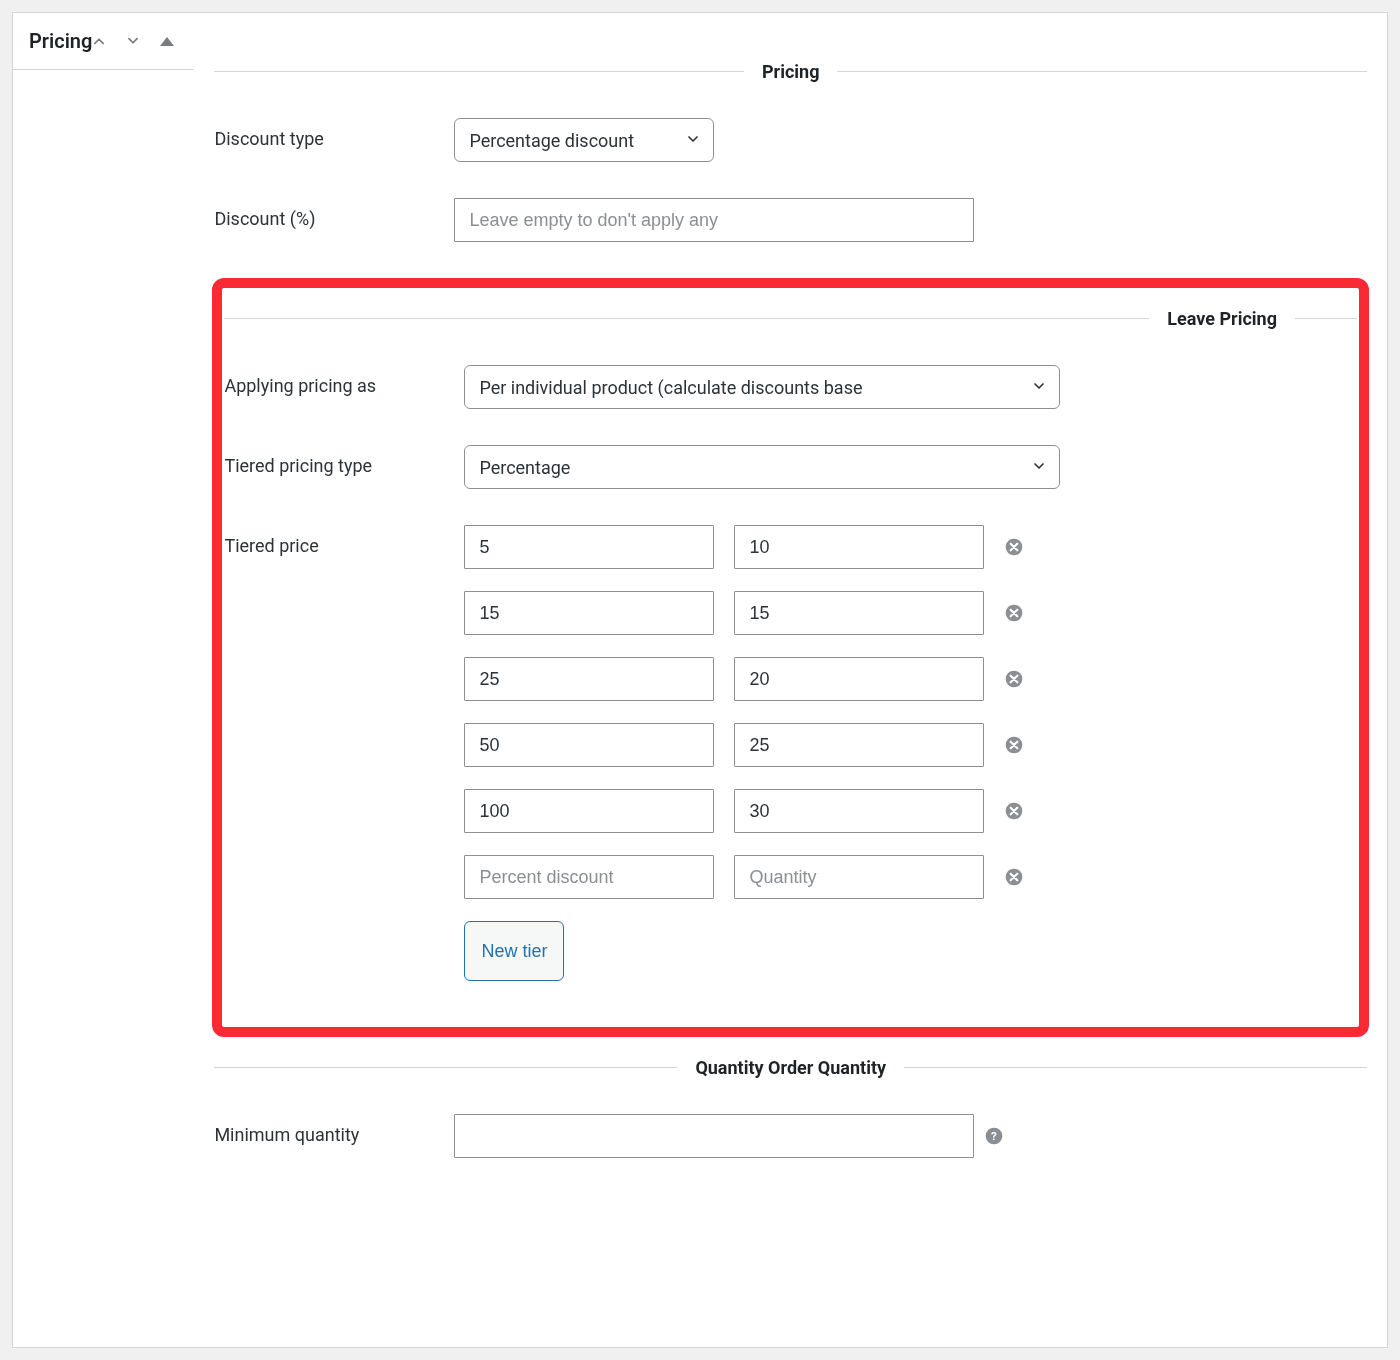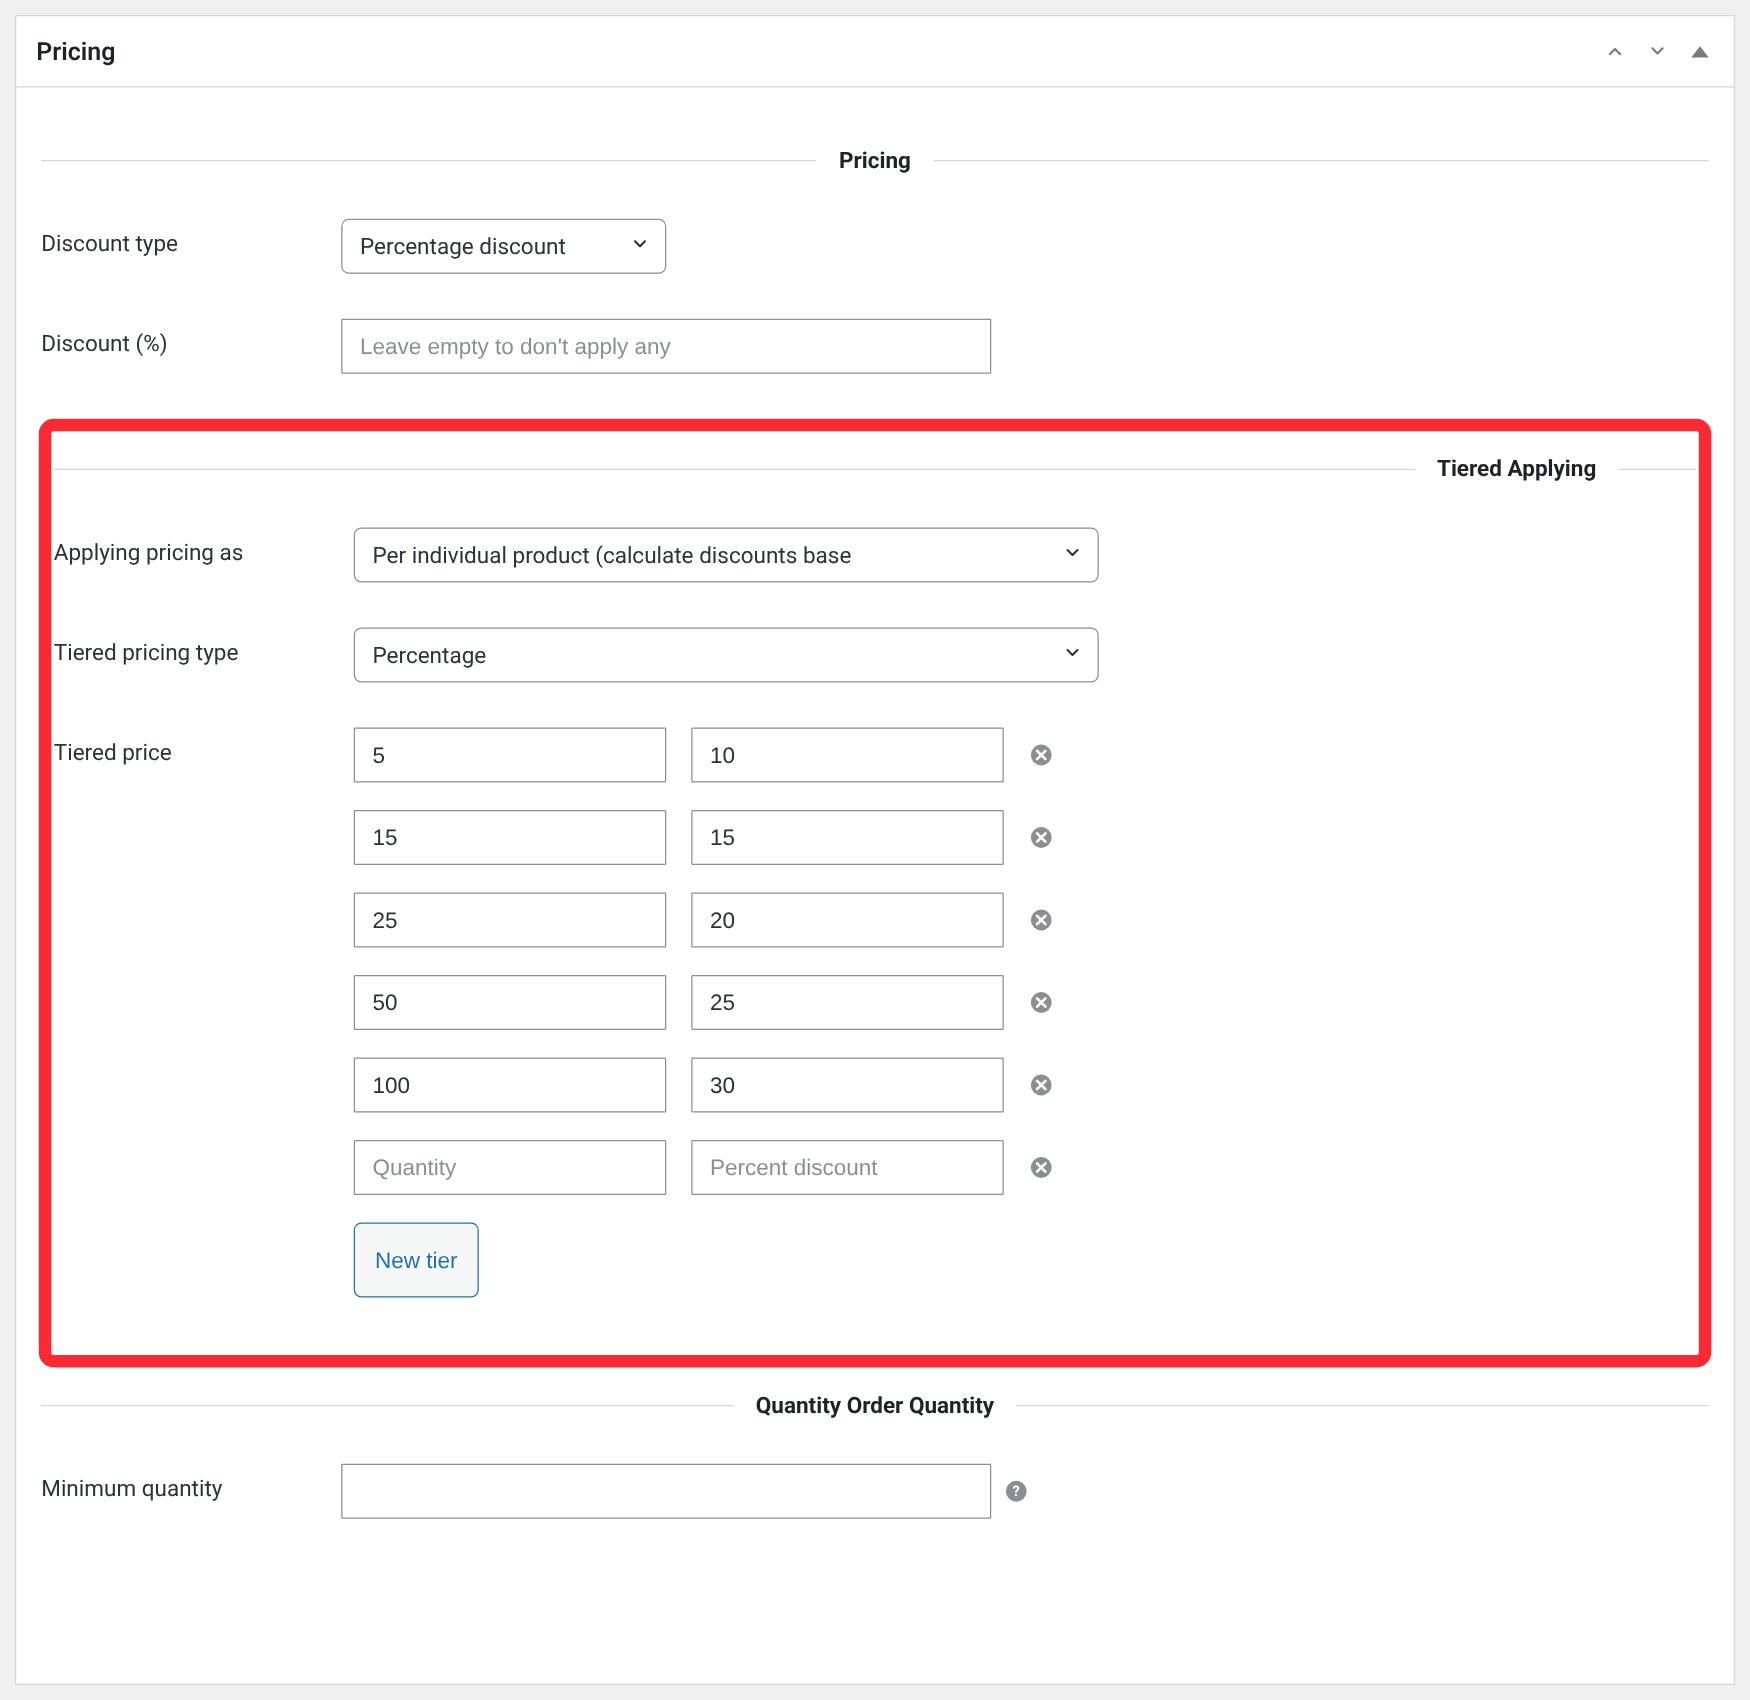--- a/index.html
+++ b/index.html
@@ -15,21 +15,21 @@
     height: 1360px;
     box-sizing: border-box;
     padding: 12px;
   }
   .panel {
     background: #fff;
     border: 1px solid #d5d5d5;
     box-sizing: border-box;
     height: 100%;
     display: flex;
-    flex-direction: column;
+    flex-direction: row;
     overflow: hidden;
   }
   .panel-header {
     display: flex;
     align-items: center;
     justify-content: space-between;
     height: 56px;
     padding: 0 20px 0 16px;
     border-bottom: 1px solid #d5d5d5;
   }
@@ -245,21 +245,21 @@
         <div class="lbl">Discount (%)</div>
         <div class="ctrl">
           <input type="text" class="tin tin-520" placeholder="Leave empty to don't apply any" style="">
         </div>
       </div>
 
       <div class="highlight">
 
         <div class="section-head">
           <div class="line"></div>
-          <div class="label">Tiered Applying</div>
+          <div class="label">Leave Pricing</div>
           <div class="line"></div>
         </div>
 
         <div class="row">
           <div class="lbl">Applying pricing as</div>
           <div class="ctrl">
             <div class="select select-wide">
               <span class="val">Per individual product (calculate discounts base</span>
               <span>
                 <svg class="chev-down" viewBox="0 0 24 24" fill="none" stroke="#2c3338" stroke-width="2.5" stroke-linecap="round" stroke-linejoin="round">
@@ -332,22 +332,22 @@
                 <input type="text" class="tin tin-small" placeholder="Quantity" value="100" style="">
                 <input type="text" class="tin tin-small" placeholder="Percent discount" value="30" style="">
                 <button type="button" class="del-btn">
                   <svg viewBox="0 0 24 24" fill="#8a8f94">
                     <circle cx="12" cy="12" r="10"></circle>
                     <path d="M8 8 L16 16 M16 8 L8 16" stroke="#fff" stroke-width="2.6" stroke-linecap="round"></path>
                   </svg>
                 </button>
               </div>
               <div class="tier-line">
+                <input type="text" class="tin tin-small" placeholder="Percent discount" style="">
                 <input type="text" class="tin tin-small" placeholder="Quantity" style="">
-                <input type="text" class="tin tin-small" placeholder="Percent discount" style="">
                 <button type="button" class="del-btn">
                   <svg viewBox="0 0 24 24" fill="#8a8f94">
                     <circle cx="12" cy="12" r="10"></circle>
                     <path d="M8 8 L16 16 M16 8 L8 16" stroke="#fff" stroke-width="2.6" stroke-linecap="round"></path>
                   </svg>
                 </button>
               </div>
               <button type="button" class="btn">New tier</button>
             </div>
         </div>

